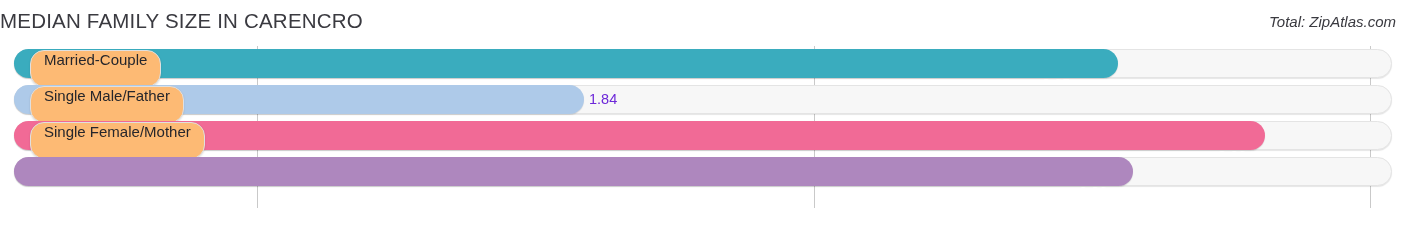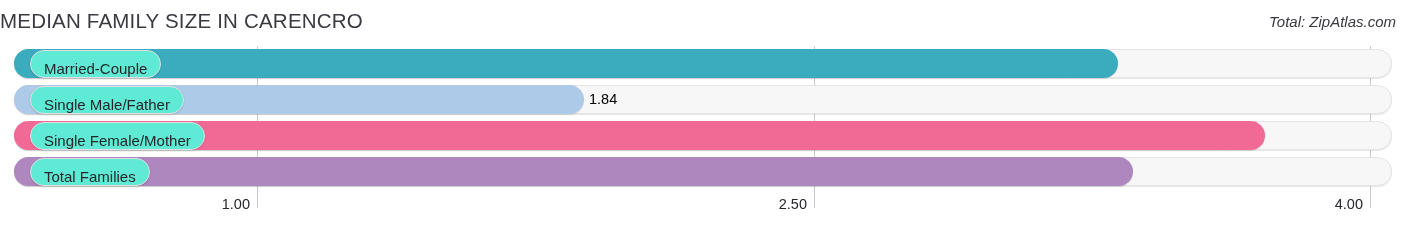--- a/index.html
+++ b/index.html
@@ -52,31 +52,31 @@
   }
 
   
   .val-in{
     position:absolute;top:3px;height:29px;line-height:29px;
     font-size:14.5px;color:#ffffff;margin-top:21px;
   }
   
   .val-out{
     position:absolute;top:3px;height:20px;line-height:29px;
-    font-size:14.5px;color:#000000;text-align:center;
+    font-size:14.5px;color:#6d28d9;text-align:center;
   }
 
   
   .pill{
-    position:absolute;left:30px;top:4px;height:28px;
-    background:#5eead4;
+    position:absolute;left:30px;top:4px;height:37px;
+    background:#fdba74;
     border:1px solid #e0e0e0;
     border-radius:14px;
     box-sizing:border-box;
-    display:flex;align-items:flex-end;
+    display:flex;align-items:flex-start;
     padding:0 13px;
     box-shadow:0 1px 2px rgba(0,0,0,.13);
   }
   .pill-label{font-size:15px;color:#26262b;white-space:nowrap;}
 
   
   .axis{position:absolute;left:0;top:196px;width:1406px;height:30px;}
   .tick{
     position:absolute;top:0;
     font-size:14.5px;color:#26262b;
@@ -120,26 +120,18 @@
           <div class="bar" style="width: 1251px; background: rgb(241, 106, 150);"></div>
           <div class="val-in" style="left: 1218px; font-weight: bold;">3.66</div>
           <div class="pill">
             <span class="pill-label">Single Female/Mother</span>
           </div>
         </div>
         <div class="row">
           <div class="track"></div>
           <div class="bar" style="width: 1119px; background: rgb(174, 135, 190);"></div>
           <div class="val-in" style="left: 1079px;">2.86</div>
-          <div class="pill">
-            <span class="pill-label">Total Families</span>
-          </div>
         </div>
       </div>
   </div>
 
-  <div class="axis" id="axis">
-      <div class="tick" style="left: 257px;">1.00</div>
-      <div class="tick" style="left: 814px;">2.50</div>
-      <div class="tick" style="left: 1370px;">4.00</div>
-    </div>
 
 </div>
 
 </body></html>

